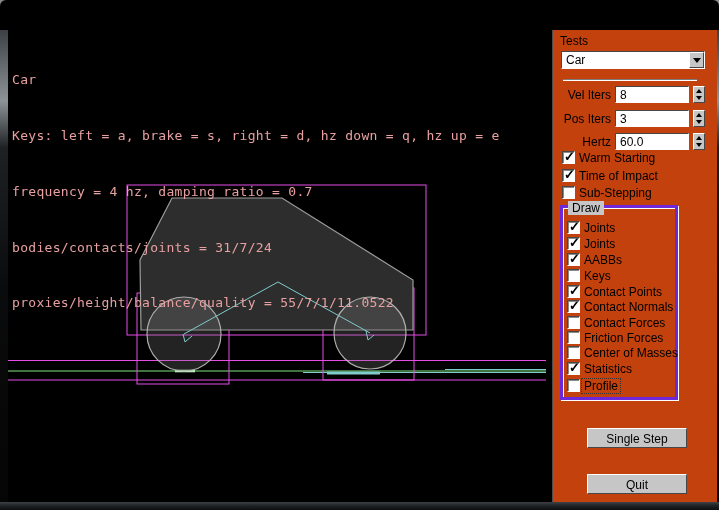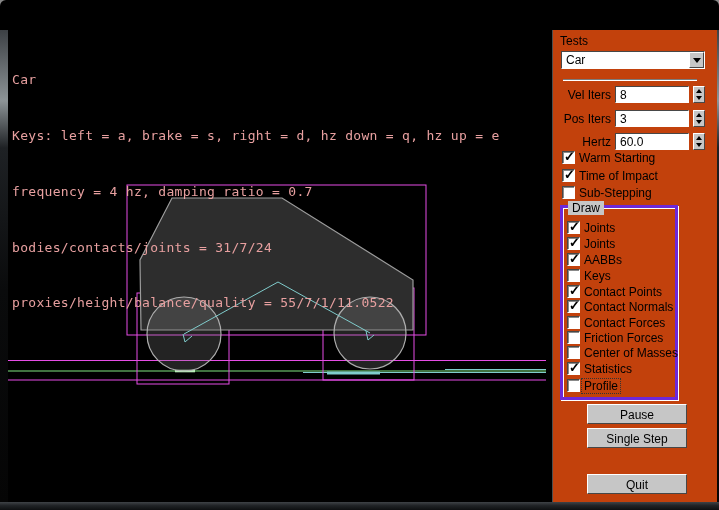--- a/index.html
+++ b/index.html
@@ -262,18 +262,17 @@
         </span>
       <span class="cblabel">Statistics</span>
     </div>
     <div class="cbrow" style="left:14px;top:349px;">
       <span class="cbbox">
           <span class="cbmark"></span>
         </span>
       <span class="cblabel focused">Profile</span>
     </div>
 
-    <div class="gbtn raised" style="top:374px;">Pause</div>
     <div class="gbtn raised" style="top:398px;">Single Step</div>
     <div class="gbtn raised" style="top:444px;">Quit</div>
   </div>
 
 </div>
 
 </body></html>

